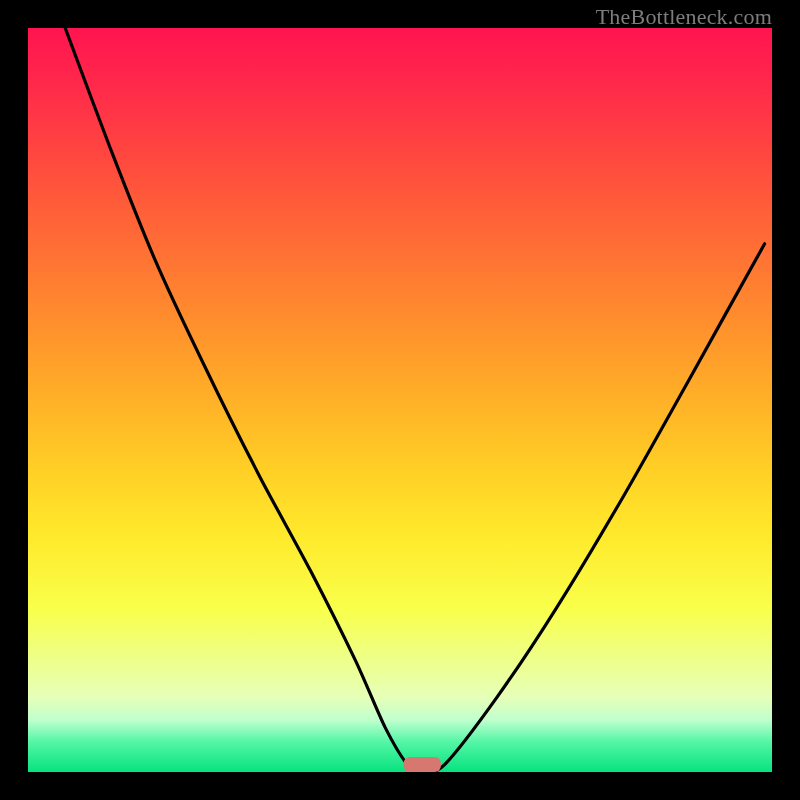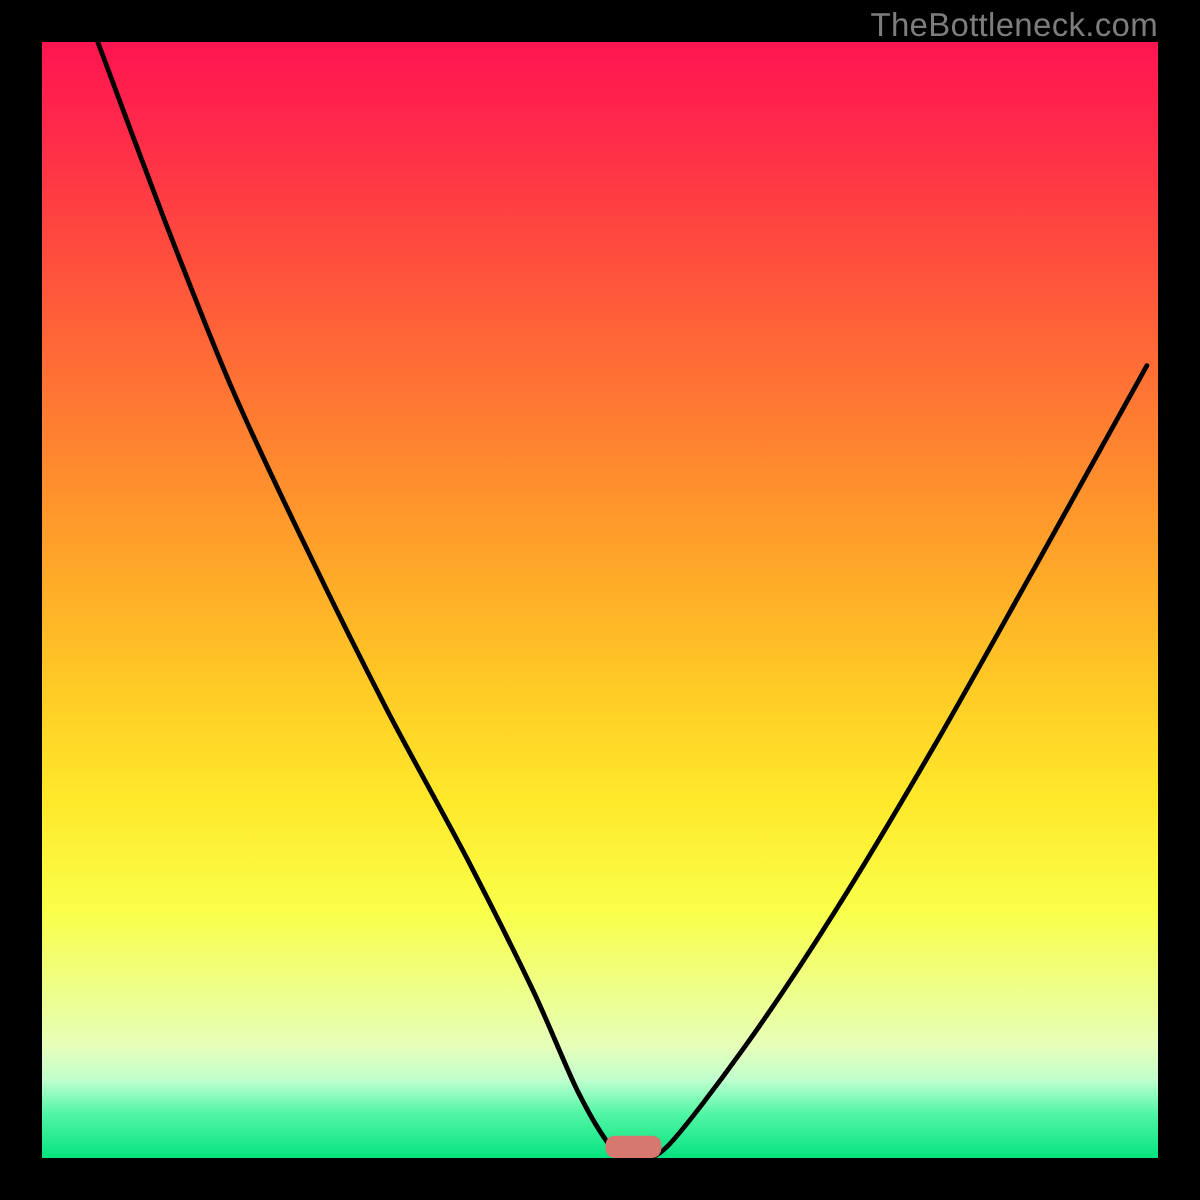--- a/index.html
+++ b/index.html
@@ -9,20 +9,21 @@
     height: 800px;
     overflow: hidden;
     background: #000;
     font-family: Arial, Helvetica, sans-serif;
   }
   .frame {
     position: relative;
     width: 800px;
     height: 591px;
     background: #000;
+    font-family: Liberation Serif, serif;
   }
   .plot-area {
     position: absolute;
     left: 28px;
     top: 28px;
     width: 744px;
     height: 744px;
     overflow: hidden;
   }
   .gradient {

